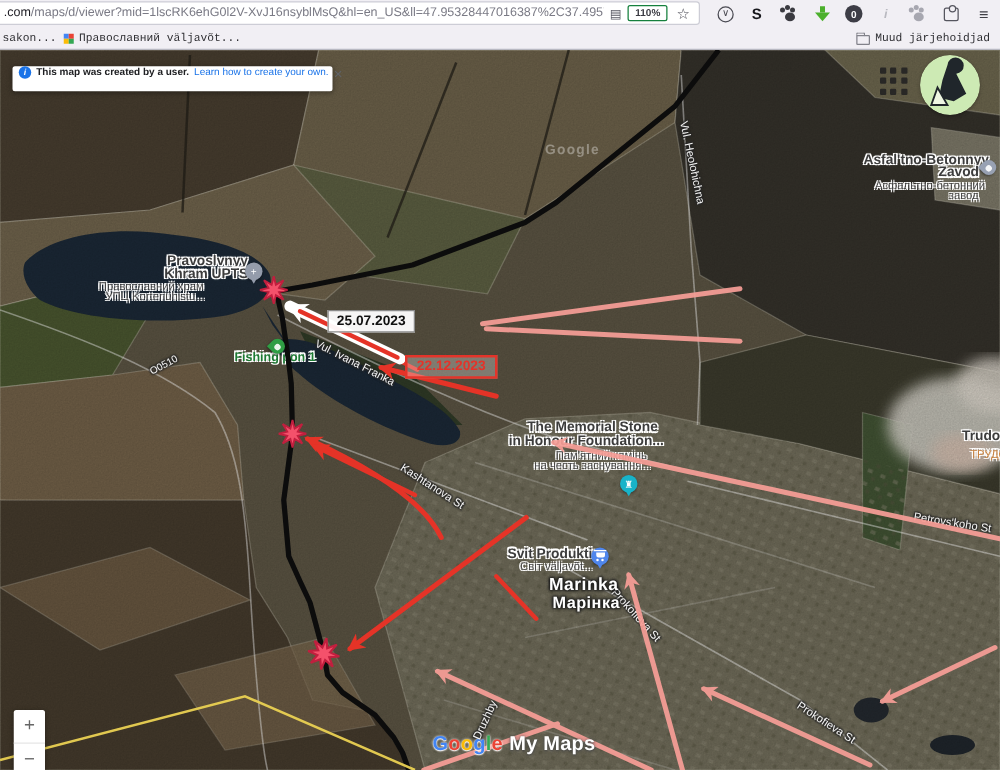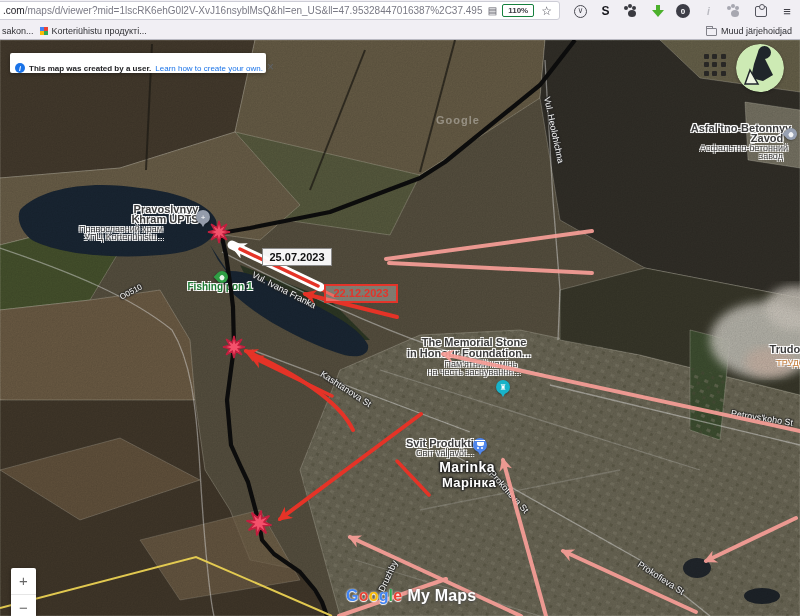--- a/index.html
+++ b/index.html
@@ -23,21 +23,21 @@
   .paw.grey { background:#a7a7b0; } .paw.grey::before { box-shadow:4px -2px 0 #a7a7b0, 8px 0 0 #a7a7b0; }
   .dl-arrow { position:relative; width:12px; height:13px; }
   .dl-arrow::before { content:""; position:absolute; left:4px; top:0; width:4px; height:5px; background:#4cb02c; }
   .dl-arrow::after { content:""; position:absolute; left:0; top:5px; border-left:6px solid transparent; border-right:6px solid transparent; border-top:7px solid #4cb02c; }
   .zero-badge { width:14px; height:14px; border-radius:50%; background:#3d3d46; color:#fff; font-size:8px; font-weight:bold; }
   .info-dim { color:#b9b9c0; font-size:10px; font-style:italic; font-weight:bold; }
   .ext-box { width:12px; height:11px; border:1.5px solid #55555e; border-radius:2px; position:relative; }
   .ext-box::after { content:""; position:absolute; top:-3px; left:3px; width:4px; height:4px; border-radius:50%; border:1.5px solid #55555e; background:#f1eff4; }
   .menu-ic { font-size:13px; color:#3f3f46; letter-spacing:-1px; }
   .bookrow { position:relative; height:17px; display:flex; align-items:center; font-size:9px; color:#2f2f33; padding:0 8px 0 2px; gap:6px; }
-  .bm { display:flex; align-items:center; gap:4px; white-space:nowrap; }
+  .bm { display:flex; align-items:center; gap:4px; white-space:nowrap;font-family:Liberation Mono, monospace; }
   .fav-grid { width:8px; height:8px; display:grid; grid-template-columns:4px 4px; grid-template-rows:4px 4px; }
   .fav-grid i:nth-child(1){background:#4285F4}.fav-grid i:nth-child(2){background:#EA4335}
   .fav-grid i:nth-child(3){background:#FBBC05}.fav-grid i:nth-child(4){background:#34A853}
   .bm-right { margin-left:auto; }
   .folder { position:relative; width:11px; height:8px; border:1px solid #82828a; border-radius:1px; margin-top:2px; }
   .folder::before { content:""; position:absolute; top:-3px; left:-1px; width:5px; height:2px; border:1px solid #82828a; border-bottom:none; border-radius:1px 1px 0 0; }
 
   
   .map { position:absolute; top:40px; left:0; width:800px; height:576px; overflow:hidden; background:#5a5342; cursor:grab; }
   .map svg.base, .map svg.overlay { position:absolute; left:0; top:0; }
@@ -67,21 +67,21 @@
   .pin-round { position:absolute; width:14px; height:14px; border-radius:50%; display:flex; align-items:center; justify-content:center; z-index:4; box-shadow:0 1px 2px rgba(0,0,0,.4); }
   .pin-round::after { content:""; position:absolute; top:12px; left:4px; border:3px solid transparent; border-top:5px solid var(--c); }
   .pin-round { background:var(--c); color:#fff; font-size:8px; }
   .pin-drop { position:absolute; width:12px; height:12px; border-radius:50% 50% 50% 0; transform:rotate(45deg); background:var(--c); z-index:4; box-shadow:0 1px 2px rgba(0,0,0,.4); }
   .pin-drop i { position:absolute; left:3.5px; top:3.5px; width:5px; height:5px; border-radius:50%; background:rgba(255,255,255,.9); }
   .cart { width:7px; height:4px; background:#fff; border-radius:0 0 2px 2px; position:relative; margin-top:-2px; }
   .cart::before { content:""; position:absolute; top:-2px; left:-2px; width:10px; height:1.4px; background:#fff; }
   .cart::after { content:""; position:absolute; bottom:-3px; left:0.5px; width:2px; height:2px; border-radius:50%; background:#fff; box-shadow:4px 0 0 #fff; }
 
   
-  .banner { position:absolute; left:10px; top:13px; width:256px; height:20px; background:#fff; border-radius:2px; box-shadow:0 1px 4px rgba(0,0,0,.35); display:flex; align-items:flex-end; padding:0 6px 0 5px; gap:4px; z-index:20; font-size:8px; }
+  .banner { position:absolute; left:10px; top:13px; width:256px; height:20px; background:#fff; border-radius:2px; box-shadow:0 1px 4px rgba(0,0,0,.35); display:flex; align-items:flex-start; padding:0 6px 0 5px; gap:4px; z-index:20; font-size:8px; }
   .binfo { width:10px; height:10px; border-radius:50%; background:#1a73e8; color:#fff; font-size:7px; font-weight:bold; display:flex; align-items:center; justify-content:center; font-style:italic; flex:0 0 auto; }
   .btext { color:#202124; font-weight:bold; white-space:nowrap; }
   .blink { color:#1a73e8; white-space:nowrap; cursor:pointer; }
   .bclose { margin-left:auto; color:#5f6368; font-size:12px; line-height:1; cursor:pointer; }
 
   
   .apps { position:absolute; left:702px; top:12px; width:26px; height:26px; display:grid; grid-template-columns:repeat(3,1fr); gap:3px; padding:2px; z-index:20; cursor:pointer; }
   .apps i { width:5px; height:5px; border-radius:1px; background:rgba(25,25,30,.78); }
   .avatar { position:absolute; left:736px; top:4px; width:48px; height:48px; border-radius:50%; overflow:hidden; z-index:20; cursor:pointer; box-shadow:0 1px 3px rgba(0,0,0,.3); }
 
@@ -131,21 +131,21 @@
     <span class="bm">
         <span>sakon...</span>
       </span>
     <span class="bm">
         <span class="fav-grid">
           <i></i>
           <i></i>
           <i></i>
           <i></i>
         </span>
-        <span>Korteriühistu продукті...</span>
+        <span>Православний väljavõt...</span>
       </span>
     <span class="bm bm-right">
         <span class="folder"></span>
         <span>Muud järjehoidjad</span>
       </span>
   </div>
 </div>
 
 <div class="map">
 

